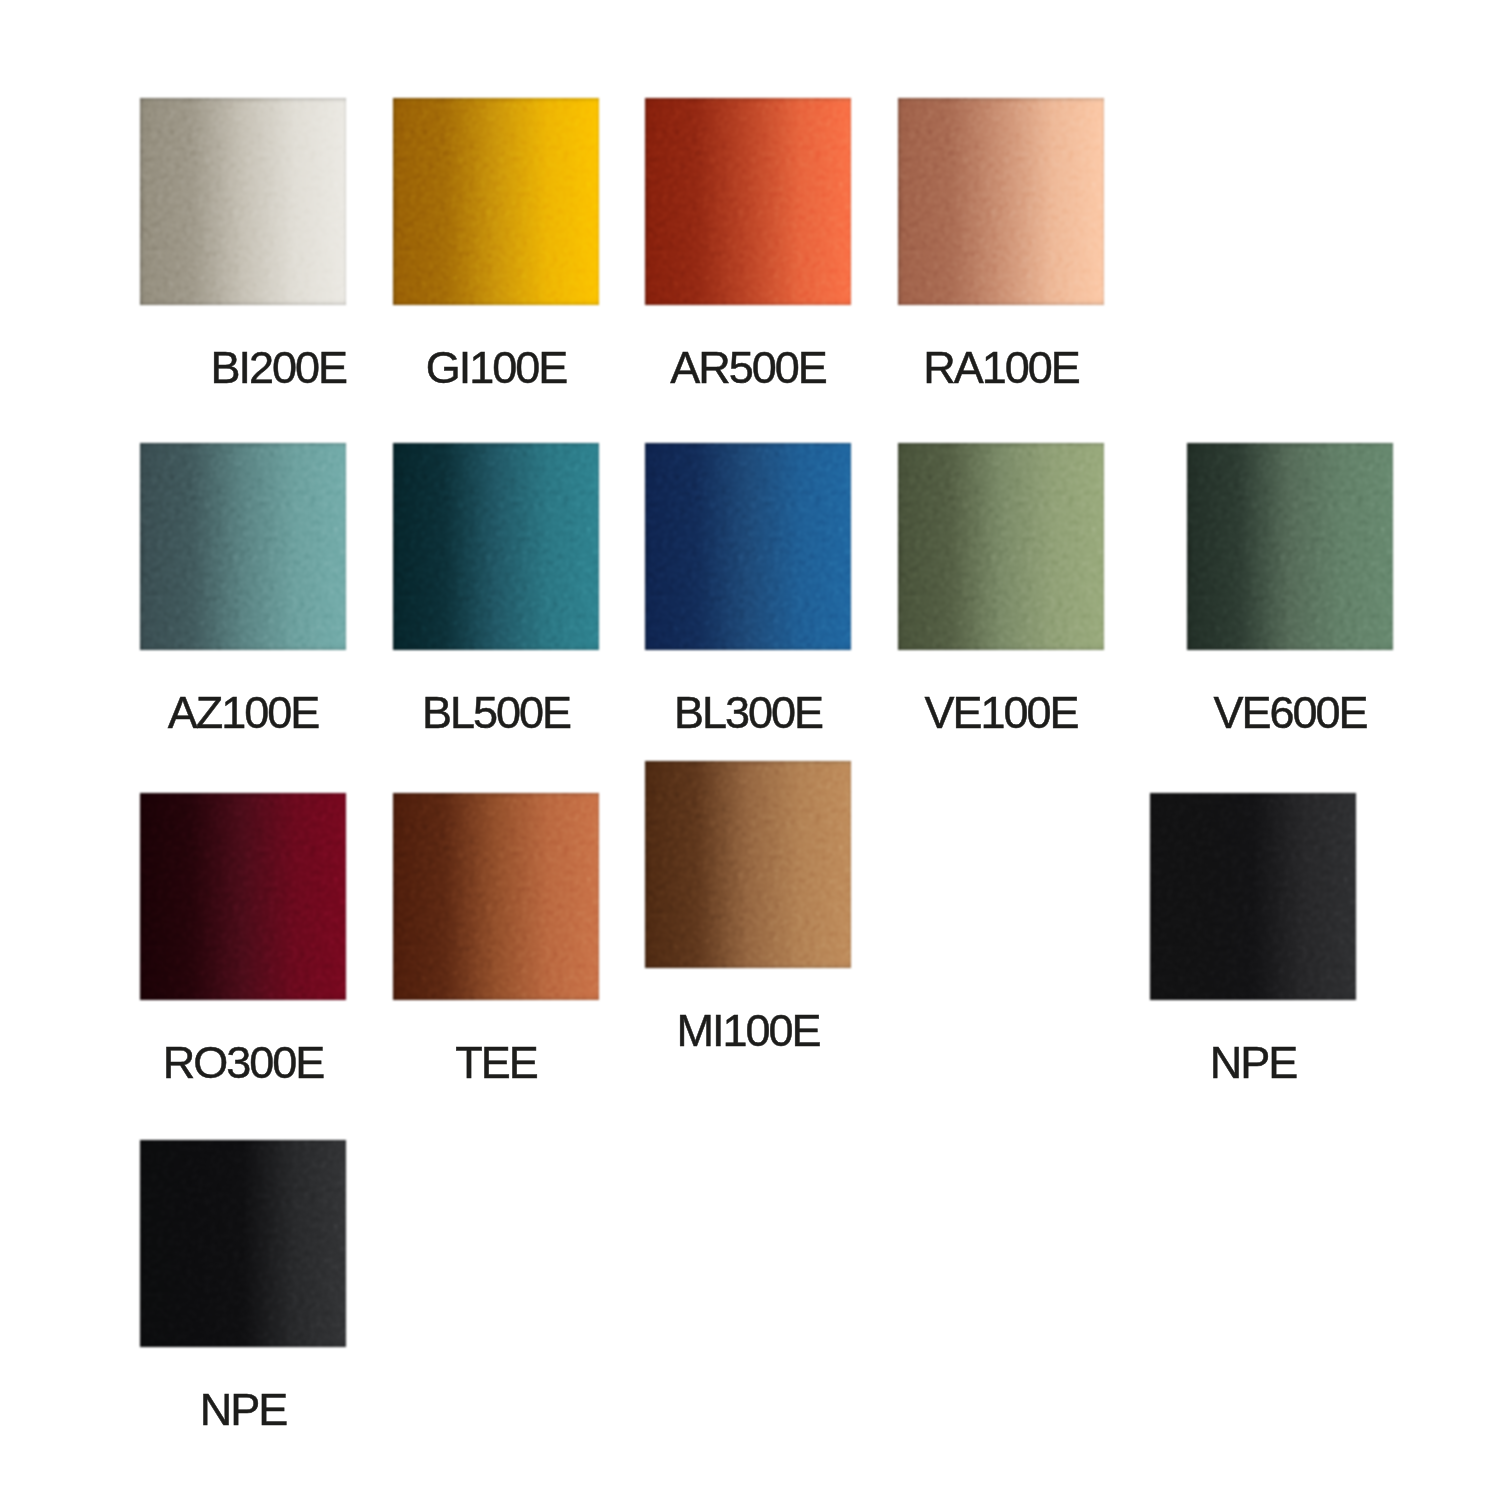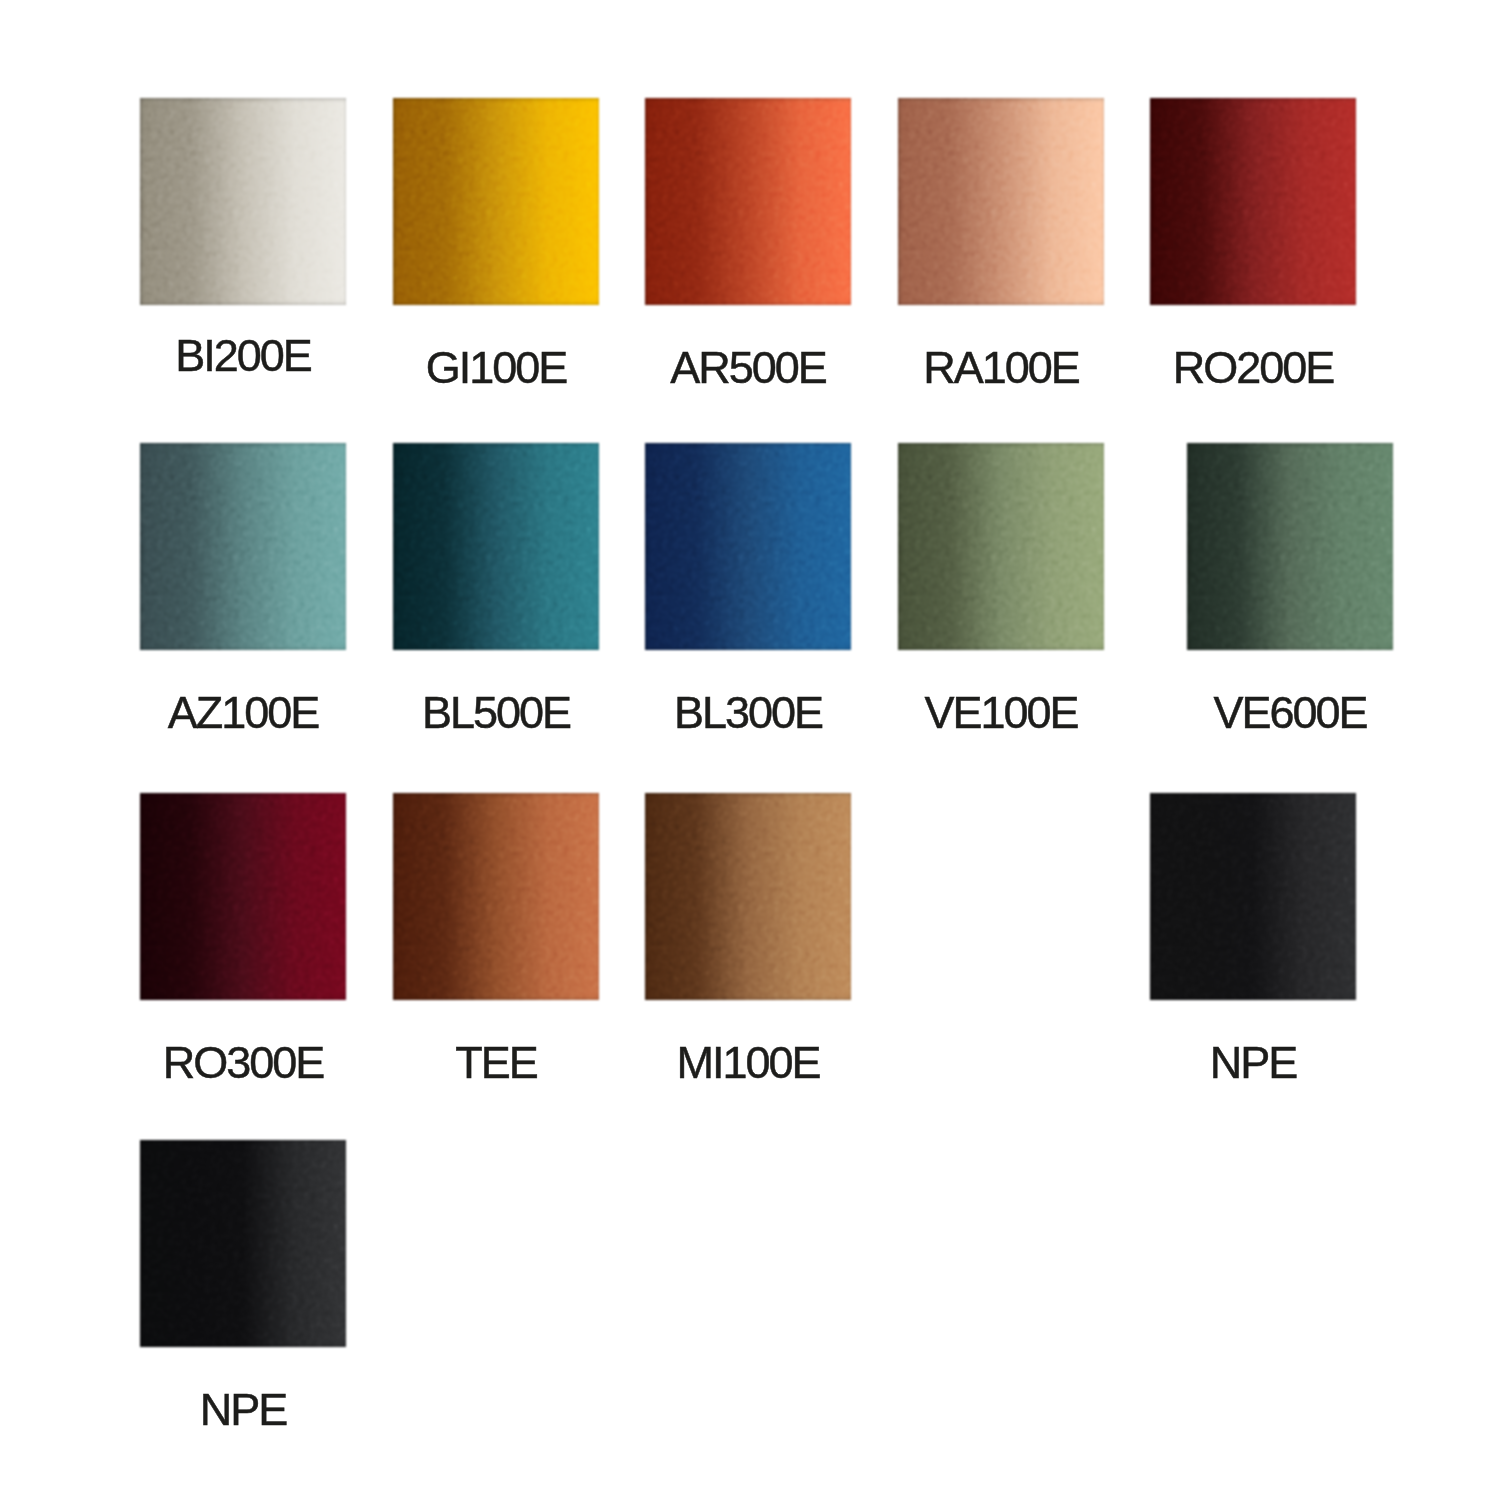--- a/index.html
+++ b/index.html
@@ -55,21 +55,21 @@
       <div class="swatch" style="width: 206px; height: 207px;">
         <div class="grad" style="background: linear-gradient(to right, rgb(148, 142, 126) 0%, rgb(159, 153, 138) 25%, rgb(199, 194, 182) 50%, rgb(225, 222, 214) 75%, rgb(236, 234, 228) 100%);"></div>
         <div class="tex"><svg width="206" height="207">
             <rect width="206" height="207" filter="url(#grain)"></rect>
           </svg></div>
         <div class="tex2"><svg width="206" height="207">
             <rect width="206" height="207" filter="url(#grain)"></rect>
           </svg></div>
         <div class="edge"></div>
       </div>
-      <div class="label" style="top: 242px;">BI200E</div>
+      <div class="label" style="top: 254px; text-align: right;">BI200E</div>
     </div>
     <div class="cell" style="left: 393px; top: 98px; width: 206px;">
       <div class="swatch" style="width: 206px; height: 207px;">
         <div class="grad" style="background: linear-gradient(to right, rgb(154, 97, 6) 0%, rgb(165, 109, 7) 25%, rgb(204, 150, 10) 50%, rgb(238, 182, 3) 75%, rgb(252, 196, 0) 100%);"></div>
         <div class="tex"><svg width="206" height="207">
             <rect width="206" height="207" filter="url(#grain)"></rect>
           </svg></div>
         <div class="tex2"><svg width="206" height="207">
             <rect width="206" height="207" filter="url(#grain)"></rect>
           </svg></div>
@@ -96,33 +96,20 @@
         <div class="tex"><svg width="206" height="207">
             <rect width="206" height="207" filter="url(#grain)"></rect>
           </svg></div>
         <div class="tex2"><svg width="206" height="207">
             <rect width="206" height="207" filter="url(#grain)"></rect>
           </svg></div>
         <div class="edge"></div>
       </div>
       <div class="label" style="top: 254px;">RA100E</div>
     </div>
-    <div class="cell" style="left: 1150px; top: 98px; width: 206px;">
-      <div class="swatch" style="width: 206px; height: 207px;">
-        <div class="grad" style="background: linear-gradient(to right, rgb(60, 5, 5) 0%, rgb(76, 11, 11) 25%, rgb(133, 32, 32) 50%, rgb(167, 42, 39) 75%, rgb(182, 46, 42) 100%);"></div>
-        <div class="tex"><svg width="206" height="207">
-            <rect width="206" height="207" filter="url(#grain)"></rect>
-          </svg></div>
-        <div class="tex2"><svg width="206" height="207">
-            <rect width="206" height="207" filter="url(#grain)"></rect>
-          </svg></div>
-        <div class="edge"></div>
-      </div>
-      <div class="label" style="top: 254px;">RO200E</div>
-    </div>
     <div class="cell" style="left: 140px; top: 443px; width: 248px;">
       <div class="swatch" style="width: 206px; height: 207px;">
         <div class="grad" style="background: linear-gradient(to right, rgb(58, 78, 82) 0%, rgb(65, 90, 93) 25%, rgb(91, 132, 132) 50%, rgb(109, 161, 159) 75%, rgb(116, 173, 171) 100%);"></div>
         <div class="tex"><svg width="206" height="207">
             <rect width="206" height="207" filter="url(#grain)"></rect>
           </svg></div>
         <div class="tex2"><svg width="206" height="207">
             <rect width="206" height="207" filter="url(#grain)"></rect>
           </svg></div>
         <div class="edge"></div>
@@ -200,21 +187,21 @@
         <div class="tex"><svg width="206" height="207">
             <rect width="206" height="207" filter="url(#grain)"></rect>
           </svg></div>
         <div class="tex2"><svg width="206" height="207">
             <rect width="206" height="207" filter="url(#grain)"></rect>
           </svg></div>
         <div class="edge"></div>
       </div>
       <div class="label" style="top: 254px;">TEE</div>
     </div>
-    <div class="cell" style="left: 645px; top: 793px; width: 184px;">
+    <div class="cell" style="left: 645px; top: 761px; width: 184px;">
       <div class="swatch" style="width: 206px; height: 207px;">
         <div class="grad" style="background: linear-gradient(to right, rgb(79, 42, 18) 0%, rgb(95, 55, 28) 25%, rgb(150, 103, 65) 50%, rgb(179, 130, 84) 75%, rgb(192, 141, 92) 100%);"></div>
         <div class="tex"><svg width="206" height="207">
             <rect width="206" height="207" filter="url(#grain)"></rect>
           </svg></div>
         <div class="tex2"><svg width="206" height="207">
             <rect width="206" height="207" filter="url(#grain)"></rect>
           </svg></div>
         <div class="edge"></div>
       </div>

